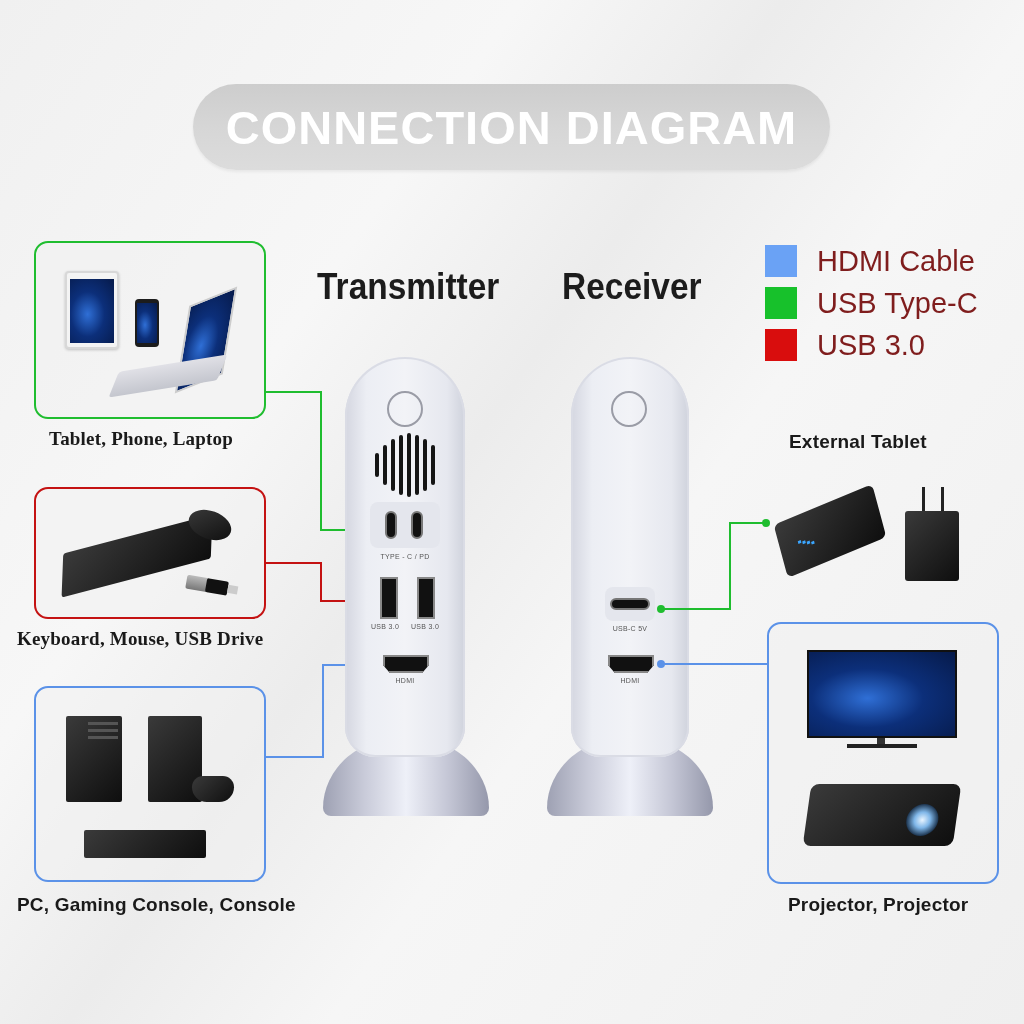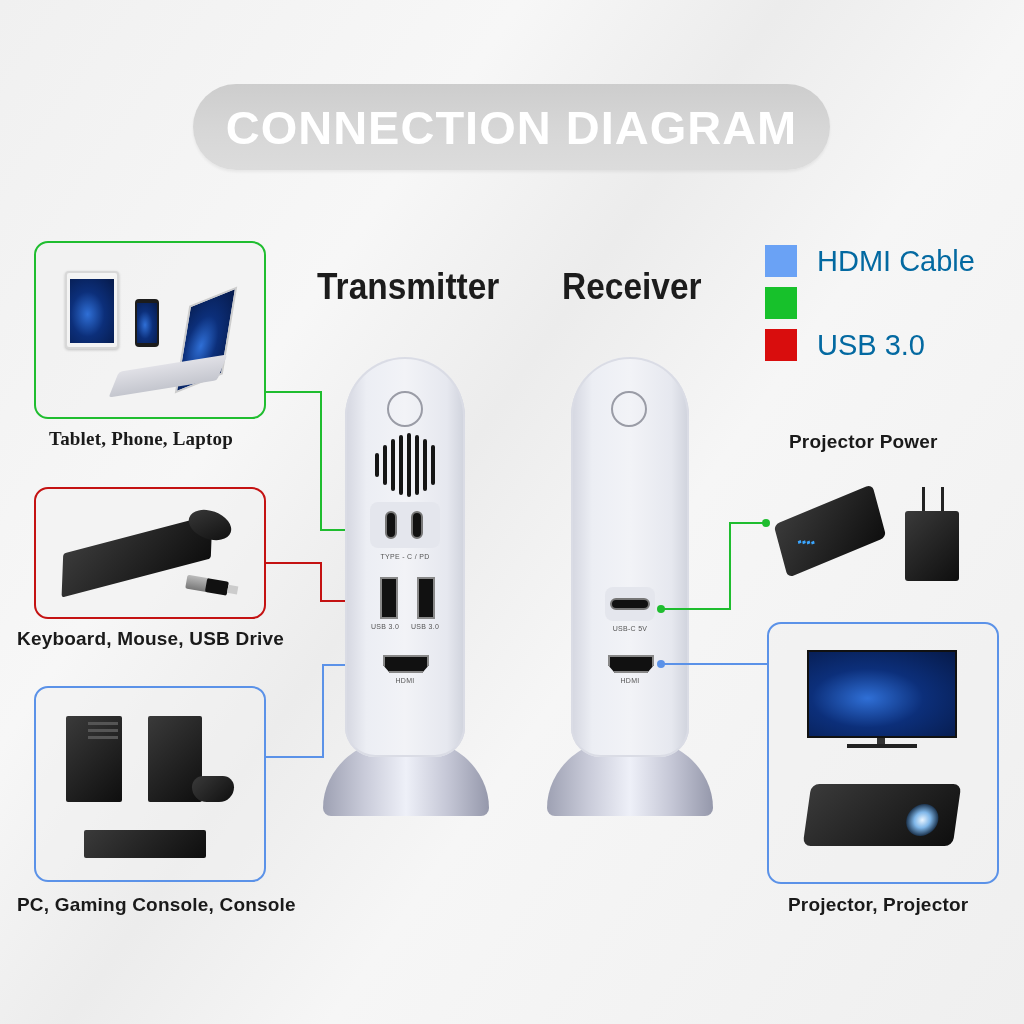--- a/index.html
+++ b/index.html
@@ -15,21 +15,21 @@
     box-shadow: 0 2px 3px rgba(0,0,0,0.06);
     display:flex; align-items:center; justify-content:center;
   }
   .title-pill span {
     color:#fff; font-weight:bold; font-size:47px; letter-spacing:1px;
     font-family:"Liberation Sans", sans-serif;
   }
   .heading { font-weight:bold; font-size:36px; color:#1c1c1c; transform:scaleX(0.93); transform-origin:left; }
   .legend-row { display:flex; align-items:center; height:42px; }
   .legend-swatch { width:32px; height:32px; margin-right:20px; }
-  .legend-label { font-size:29px; color:#0369a1; }
+  .legend-label { font-size:29px; color:#7f1d1d; }
   .box {
     border:2px solid; border-radius:14px; background:rgba(240,240,240,0.55);
   }
   .cap { font-size:19px; font-weight:bold; color:#1a1a1a; letter-spacing:0.2px; }
   .line { position:absolute; }
   .dot { position:absolute; width:8px; height:8px; border-radius:50%; }
   .device {
     border-radius:60px 60px 30px 30px;
     background: linear-gradient(90deg, #d4d6e0 0%, #eceef4 18%, #f2f3f7 50%, #e6e8ef 85%, #cfd2dc 100%);
     box-shadow: inset 0 0 0 2px #dadce5;
@@ -62,20 +62,21 @@
 <div class="abs heading" style="left:317px; top:266px;">Transmitter</div>
 <div class="abs heading" style="left:562px; top:266px;">Receiver</div>
 
 <div class="abs" style="left:765px; top:240px;">
   <div class="legend-row">
     <div class="legend-swatch" style="background:#6aa2f5;"></div>
     <span class="legend-label">HDMI Cable</span>
   </div>
   <div class="legend-row">
     <div class="legend-swatch" style="background:#17c12b;"></div>
+    <span class="legend-label">USB Type-C</span>
   </div>
   <div class="legend-row">
     <div class="legend-swatch" style="background:#d90d0d;"></div>
     <span class="legend-label">USB 3.0</span>
   </div>
 </div>
 
 <div class="abs box" style="left:34px; top:241px; width:232px; height:178px; border-color:#1fbd2f;">
 
   <div class="abs" style="left:29px; top:28px; width:54px; height:78px; background:#f4f4f4; border:2px solid #d8d8d8; border-radius:4px; box-shadow:0 1px 3px rgba(0,0,0,0.2);">
@@ -95,21 +96,21 @@
 
 <div class="abs box" style="left:34px; top:487px; width:232px; height:132px; border-color:#c41212;">
   <div class="abs black-obj" style="left:30px; top:44px; width:142px; height:46px; transform:skewX(-18deg) rotate(-16deg); border-radius:3px;"></div>
   <div class="abs black-obj" style="left:152px; top:22px; width:44px; height:28px; border-radius:50%; transform:rotate(20deg);"></div>
   <div class="abs" style="left:150px; top:90px; width:52px; height:14px; transform:rotate(10deg);">
     <div class="abs" style="left:0; top:0; width:22px; height:14px; background:linear-gradient(180deg,#bbb,#777); border-radius:2px;"></div>
     <div class="abs" style="left:20px; top:0; width:22px; height:14px; background:#111; border-radius:2px;"></div>
     <div class="abs" style="left:42px; top:3px; width:10px; height:8px; background:#ccc;"></div>
   </div>
 </div>
-<div class="abs cap" style="left:17px; top:628px;">Keyboard, Mouse, USB Drive</div>
+<div class="abs cap" style="left:17px; top:628px;font-family:Liberation Serif, serif;">Keyboard, Mouse, USB Drive</div>
 
 <div class="abs box" style="left:34px; top:686px; width:232px; height:196px; border-color:#5b92e8;">
   <div class="abs black-obj" style="left:30px; top:28px; width:56px; height:86px; border-radius:2px;">
     <div class="abs" style="left:22px; top:6px; width:30px; height:3px; background:#555;"></div>
     <div class="abs" style="left:22px; top:13px; width:30px; height:3px; background:#555;"></div>
     <div class="abs" style="left:22px; top:20px; width:30px; height:3px; background:#555;"></div>
   </div>
   <div class="abs black-obj" style="left:112px; top:28px; width:54px; height:86px; border-radius:2px;"></div>
   <div class="abs black-obj" style="left:156px; top:88px; width:42px; height:26px; border-radius:12px 12px 16px 16px;"></div>
   <div class="abs black-obj" style="left:48px; top:142px; width:122px; height:28px; border-radius:2px;"></div>
@@ -174,21 +175,21 @@
 
 <div class="dot" style="left:657px; top:605px; background:#1fbd2f;"></div>
 <div class="line" style="left:661px; top:608px; width:70px; height:2px; background:#1fbd2f;"></div>
 <div class="line" style="left:729px; top:522px; width:2px; height:88px; background:#1fbd2f;"></div>
 <div class="line" style="left:729px; top:522px; width:36px; height:2px; background:#1fbd2f;"></div>
 <div class="dot" style="left:762px; top:519px; background:#1fbd2f;"></div>
 
 <div class="dot" style="left:657px; top:660px; background:#5b92e8;"></div>
 <div class="line" style="left:661px; top:663px; width:106px; height:2px; background:#5b92e8;"></div>
 
-<div class="abs cap" style="left:789px; top:431px;">Projector Power</div>
+<div class="abs cap" style="left:789px; top:431px;">External Tablet</div>
 <div class="abs black-obj" style="left:780px; top:502px; width:100px; height:58px; border-radius:6px; transform:skewX(-10deg) rotate(-24deg);">
   <div class="abs" style="left:18px; top:26px; width:3px; height:3px; background:#3ba6ff; box-shadow:4px 2px 0 #3ba6ff, 8px 4px 0 #3ba6ff, 12px 6px 0 #3ba6ff;"></div>
 </div>
 <div class="abs" style="left:905px; top:487px; width:54px; height:96px;">
   <div class="abs" style="left:17px; top:0; width:3px; height:26px; background:#222;"></div>
   <div class="abs" style="left:36px; top:0; width:3px; height:26px; background:#222;"></div>
   <div class="abs black-obj" style="left:0; top:24px; width:54px; height:70px; border-radius:3px;"></div>
 </div>
 
 <div class="abs box" style="left:767px; top:622px; width:232px; height:262px; border-color:#5b92e8;">

